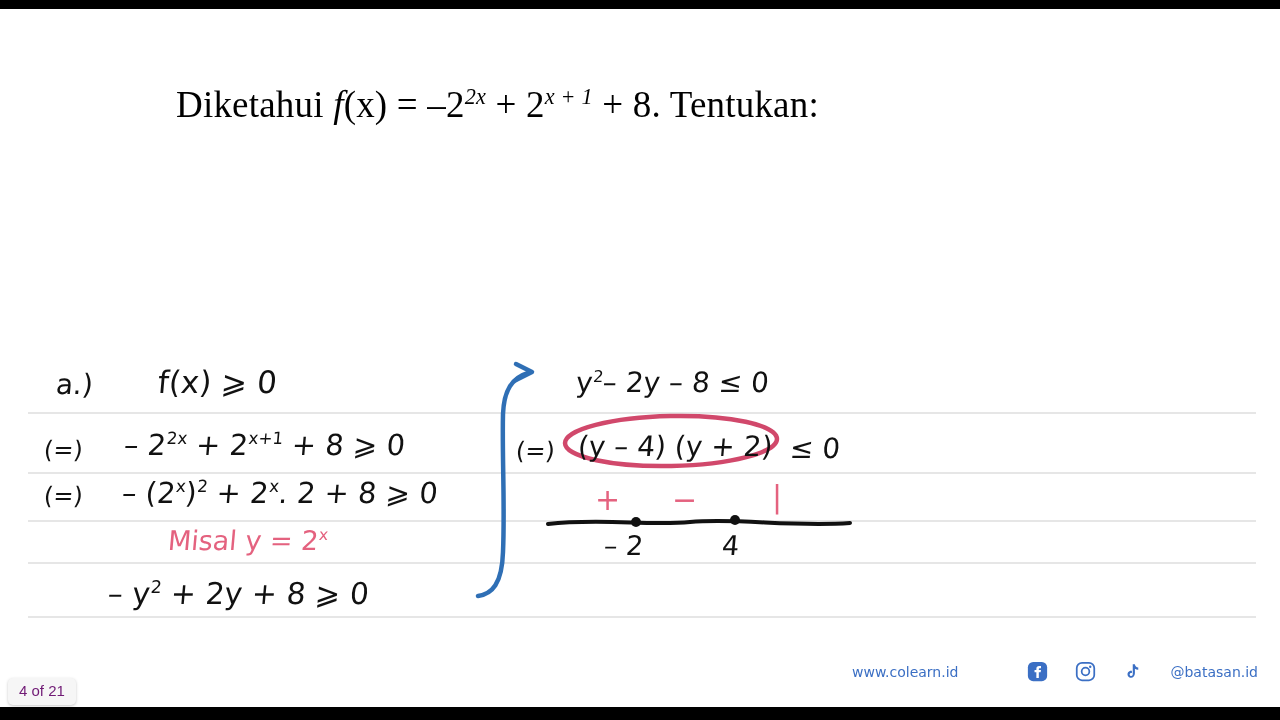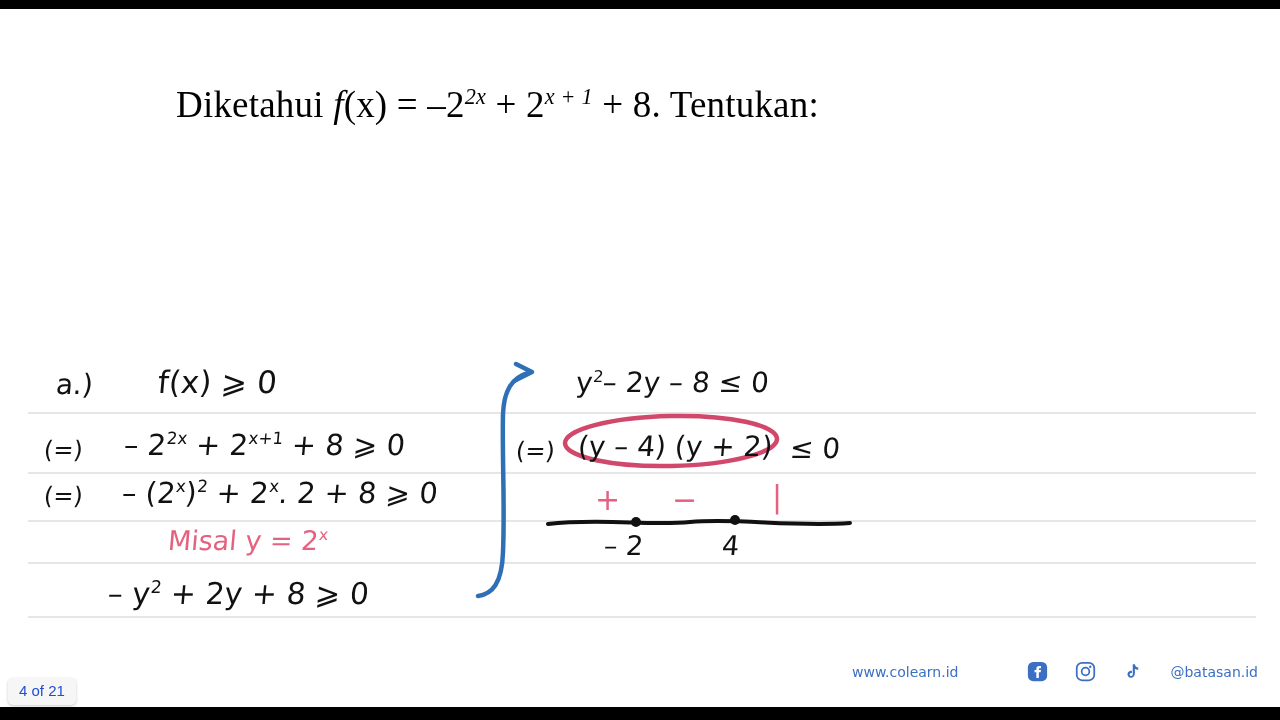--- a/index.html
+++ b/index.html
@@ -120,21 +120,21 @@
   .page-pill {
     position: absolute;
     left: 8px;
     top: 678px;
     padding: 4px 11px 5px 11px;
     background: #f6f6f6;
     border-radius: 5px;
     box-shadow: 0 1px 3px rgba(0,0,0,0.22);
     font-family: "Liberation Sans", sans-serif;
     font-size: 15px;
-    color: #1d4ed8;
+    color: #701a75;
     line-height: 18px;
   }
 
   .footer-right {
     position: absolute;
     right: 22px;
     top: 661px;
     display: flex;
     align-items: center;
     gap: 27px;

